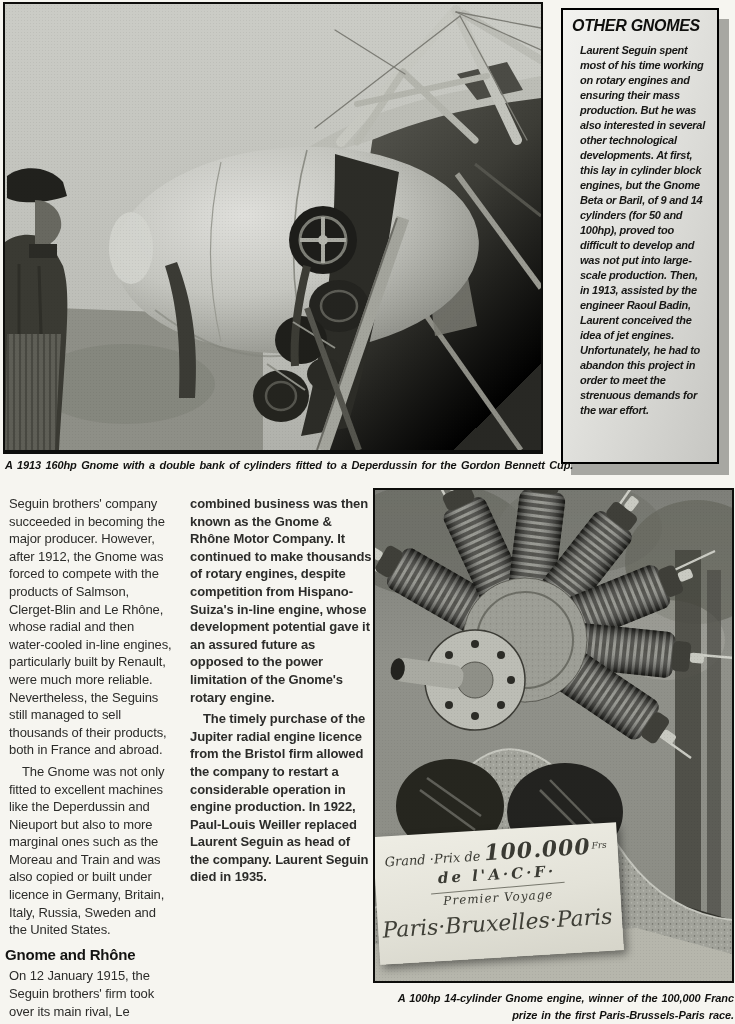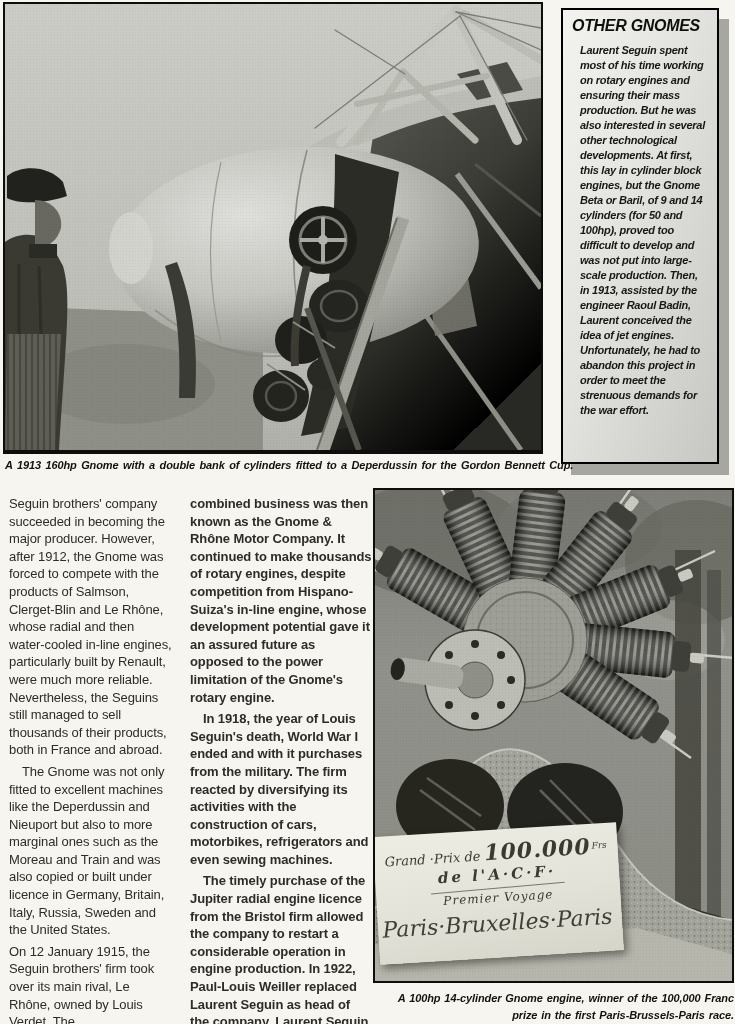--- a/index.html
+++ b/index.html
@@ -176,26 +176,26 @@
   <div id="side-box">
     <h2 class="side-title">OTHER GNOMES</h2>
     <p class="side-body">Laurent Seguin spent most of his time working on rotary engines and ensuring their mass production. But he was also interested in several other technological developments. At first, this lay in cylinder block engines, but the Gnome Beta or Baril, of 9 and 14 cylinders (for 50 and 100hp), proved too difficult to develop and was not put into large-scale production. Then, in 1913, assisted by the engineer Raoul Badin, Laurent conceived the idea of jet engines. Unfortunately, he had to abandon this project in order to meet the strenuous demands for the war effort.</p>
   </div>
 
   <div class="caption" id="top-caption">A 1913 160hp Gnome with a double bank of cylinders fitted to a Deperdussin for the Gordon Bennett Cup.</div>
 
   <div class="col" id="col-left">
     <p>Seguin brothers' company succeeded in becoming the major producer. However, after 1912, the Gnome was forced to compete with the products of Salmson, Clerget-Blin and Le Rhône, whose radial and then water-cooled in-line engines, particularly built by Renault, were much more reliable. Nevertheless, the Seguins still managed to sell thousands of their products, both in France and abroad.</p>
     <p class="indent">The Gnome was not only fitted to excellent machines like the Deperdussin and Nieuport but also to more marginal ones such as the Moreau and Train and was also copied or built under licence in Germany, Britain, Italy, Russia, Sweden and the United States.</p>
+    <h3 class="col-heading">Gnome and Rhône</h3>
     <p>On 12 January 1915, the Seguin brothers' firm took over its main rival, Le Rhône, owned by Louis Verdet. The</p>
   </div>
 
   <div class="col" id="col-mid">
     <p>combined business was then known as the Gnome &amp; Rhône Motor Company. It continued to make thousands of rotary engines, despite competition from Hispano-Suiza's in-line engine, whose development potential gave it an assured future as opposed to the power limitation of the Gnome's rotary engine.</p>
-    <p class="indent">In 1918, the year of Louis Seguin's death, World War I ended and with it purchases from the military. The firm reacted by diversifying its activities with the construction of cars, motorbikes, refrigerators and even sewing machines.</p>
     <p class="indent">The timely purchase of the Jupiter radial engine licence from the Bristol firm allowed the company to restart a considerable operation in engine production. In 1922, Paul-Louis Weiller replaced Laurent Seguin as head of the company. Laurent Seguin died in 1935.</p>
   </div>
 
   <div class="photo" id="right-photo">
     <svg width="357" height="491" viewBox="0 0 357 491">
       <defs>
         <linearGradient id="bgG" x1="0" y1="0" x2="0" y2="1">
           <stop offset="0" stop-color="#7e7f79"></stop>
             <stop offset="0.35" stop-color="#90918a"></stop>
             <stop offset="1" stop-color="#8b8c84"></stop>

